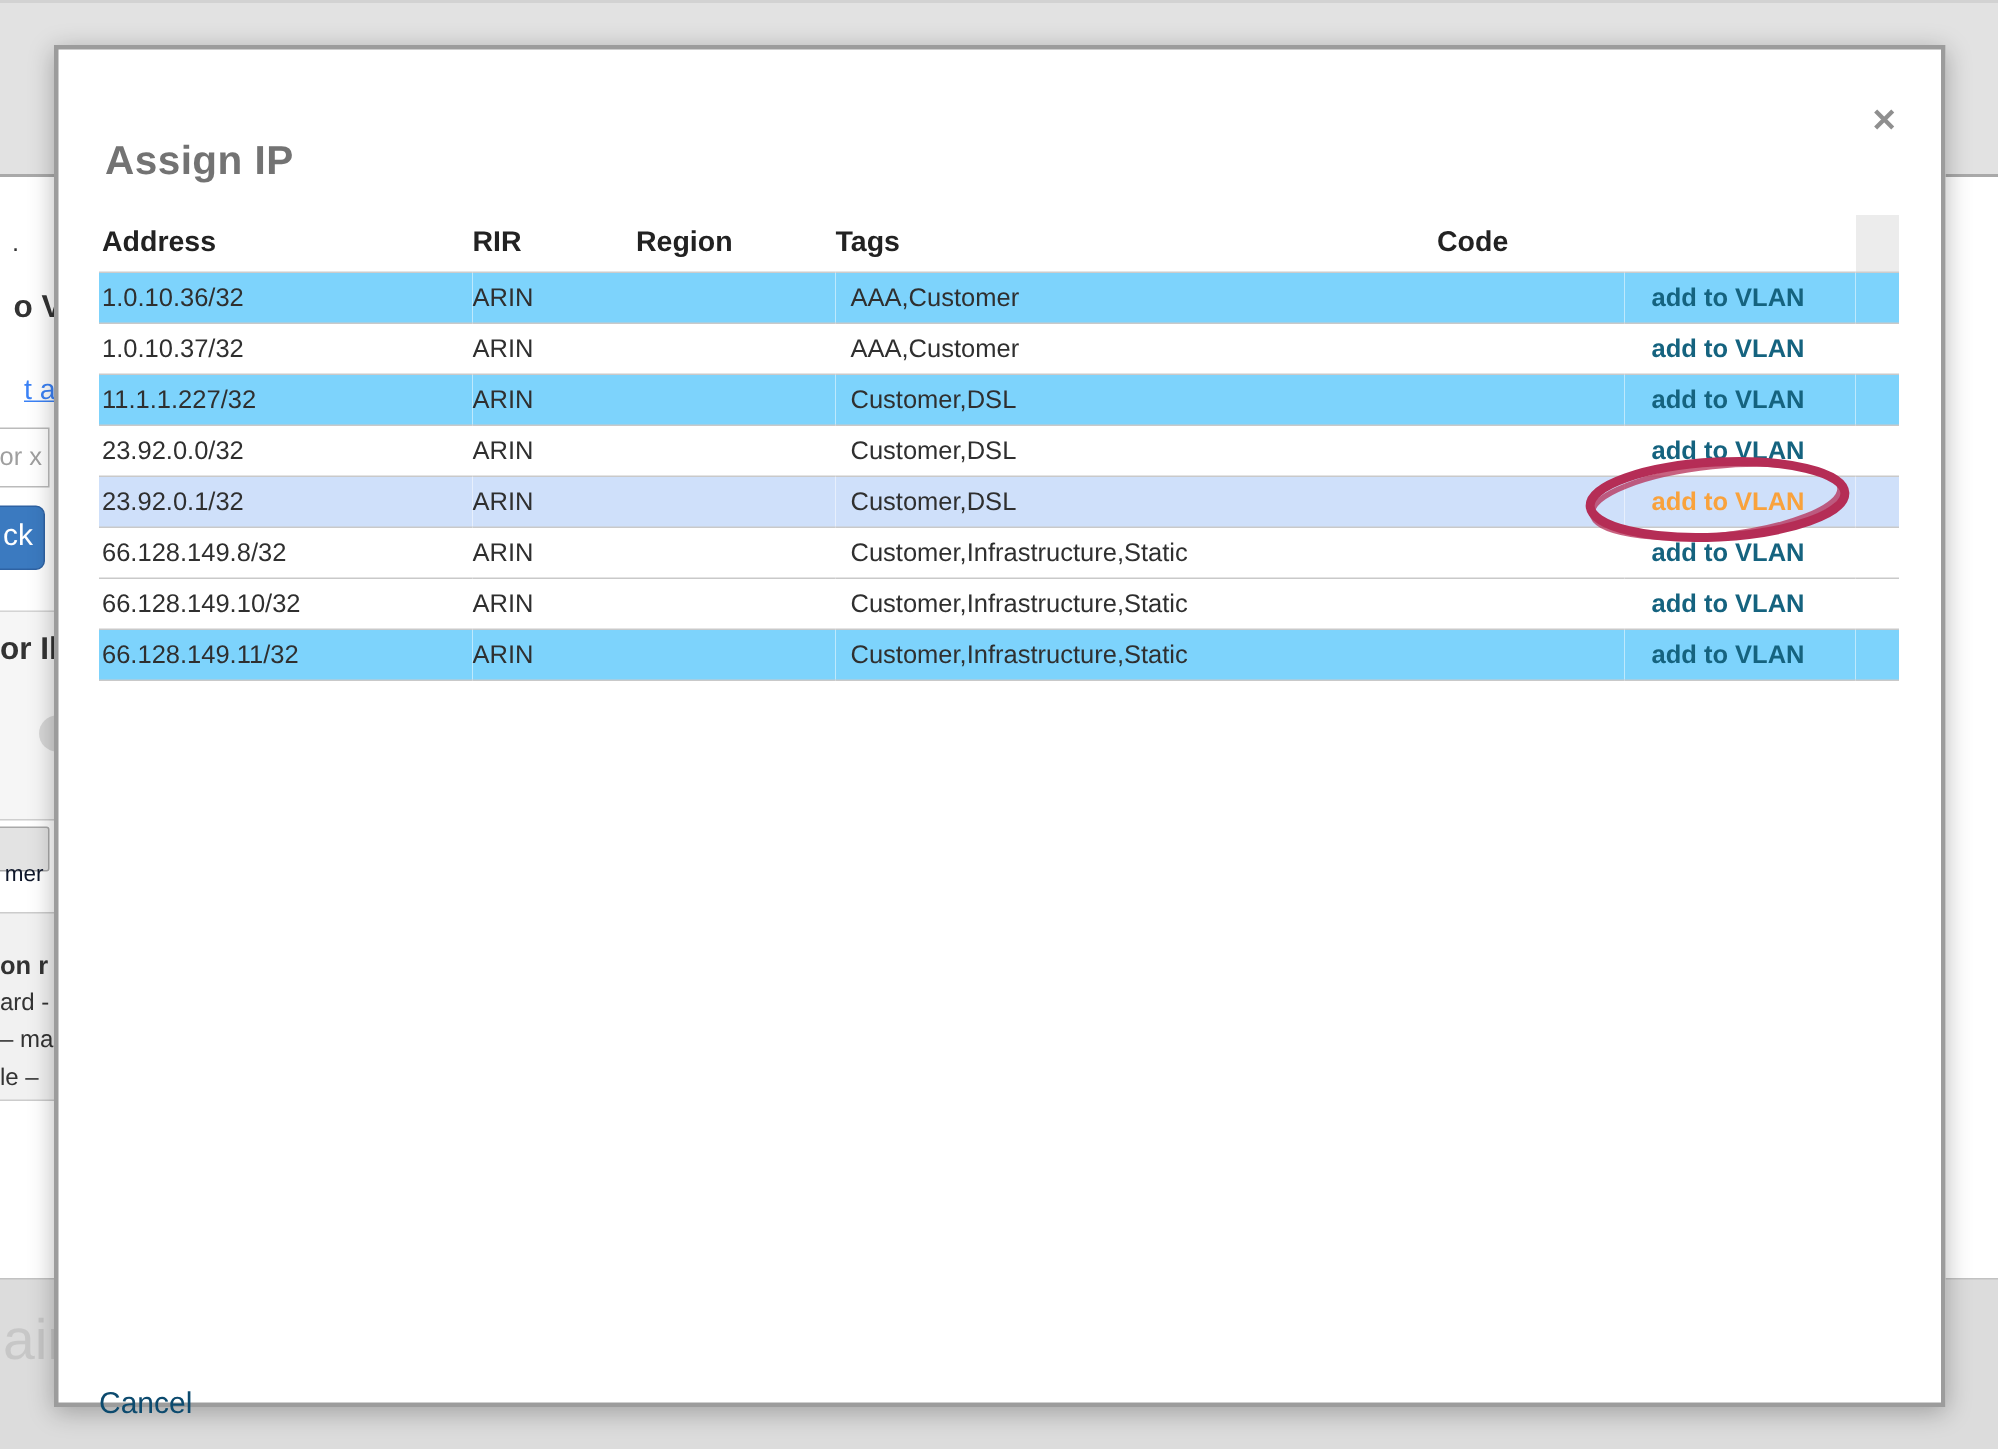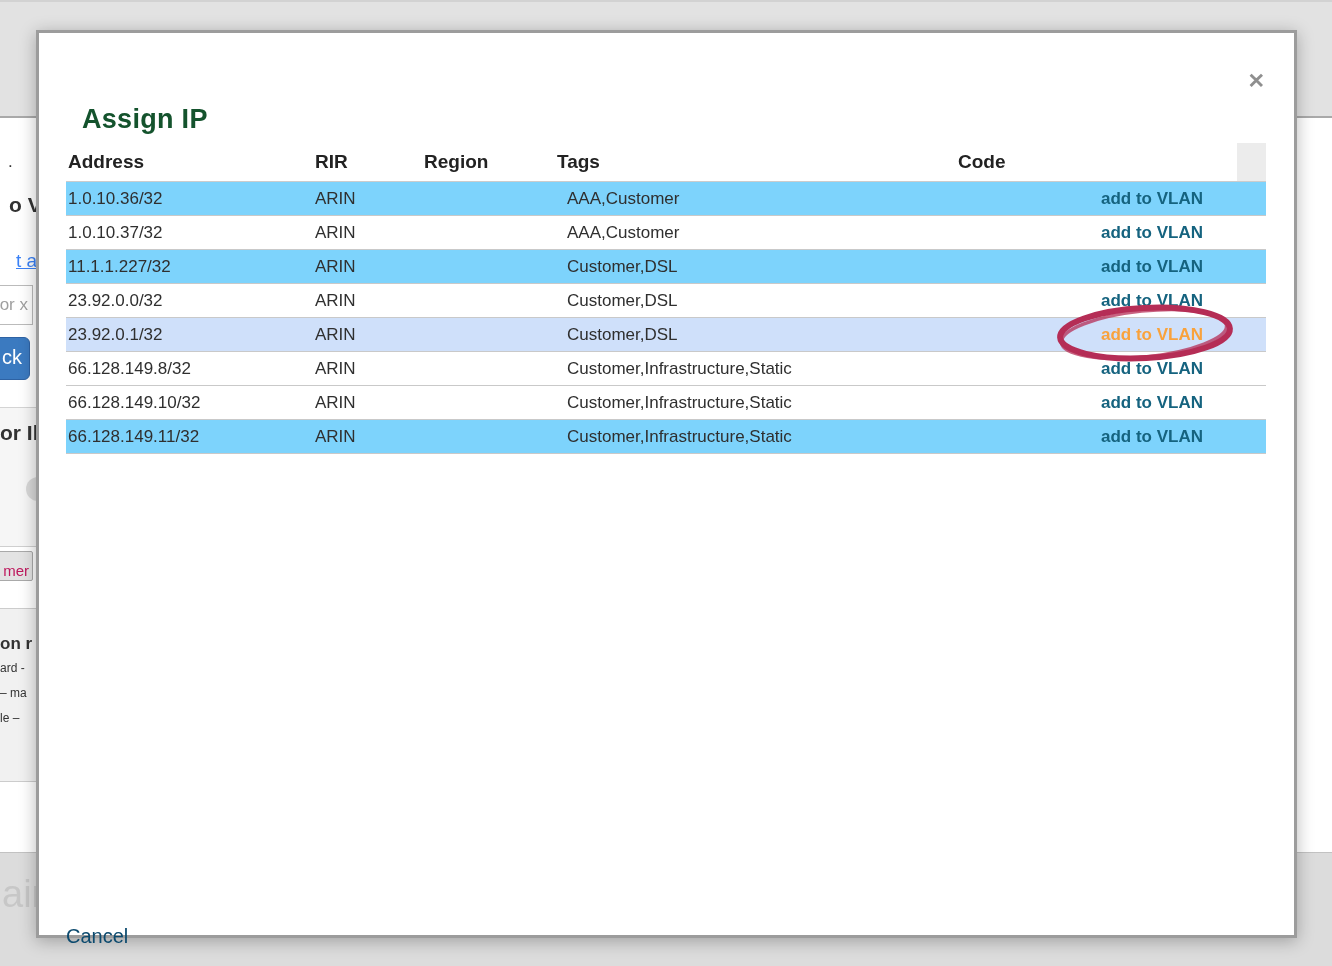--- a/index.html
+++ b/index.html
@@ -24,34 +24,34 @@
   .bg-button span { position:absolute; right:7px; top:8px; font-size:20px; font-weight:normal; color:#fff;padding-left:44px; }
 
   .bg-panel1 { position:absolute; left:0; top:407px; width:38px; height:138px; background:#f6f6f6;
                border-top:1px solid #d4d4d4; border-bottom:1px solid #cfcfcf; }
   .bg-subheading { position:absolute; left:0; top:13px; font-size:21px; font-weight:bold; color:#333; white-space:nowrap; }
   .bg-nub { position:absolute; left:26px; top:69px; width:14px; height:24px; background:#d8d8d8;
             border-radius:12px 0 0 12px; }
 
   .bg-chip { position:absolute; left:-10px; top:551px; width:43px; height:30px; background:#e3e3e3;
              border:1px solid #a9a9a9; border-radius:2px; box-sizing:border-box; }
-  .bg-chip span { position:absolute; right:3px; top:10px; font-size:15px; color:#be185d; white-space:nowrap; }
-
-  .bg-panel2 { position:absolute; left:0; top:608px; width:38px; height:174px; background:#f1f1f1;
+  .bg-chip span { position:absolute; right:3px; top:22px; font-size:15px; color:#0f172a; white-space:nowrap; }
+
+  .bg-panel2 { position:absolute; left:0; top:608px; width:38px; height:126px; background:#f1f1f1;
                border-top:1px solid #cccccc; border-bottom:1px solid #cccccc; box-sizing:border-box; padding-top:22px; }
-  .bg-line { font-size:12px; color:#333; line-height:25px; white-space:nowrap; }
+  .bg-line { font-size:16px; color:#333; line-height:25px; white-space:nowrap; }
   .bg-line.bold { font-weight:bold; font-size:17px; }
 
   
   .modal { position:absolute; left:36px; top:30px; width:1261px; height:908px; background:#ffffff;
            border:3px solid #9c9c9c; box-sizing:border-box; box-shadow:0 3px 16px rgba(0,0,0,0.28); }
   .modal-close { position:absolute; top:37px; right:29px; font-size:21px; font-weight:bold; color:#8f8f8f;
                  cursor:pointer; line-height:1; }
-  .modal-title { position:absolute; left:27px; top:55px; margin:16px; font-size:27px; font-weight:bold;
-                 color:#14532d; letter-spacing:0.3px; white-space:nowrap; }
+  .modal-title { position:absolute; left:27px; top:55px; margin:4px; font-size:27px; font-weight:bold;
+                 color:#737373; letter-spacing:0.3px; white-space:nowrap; }
   .cancel { position:absolute; left:27px; top:892px; font-size:20px; color:#0c4a6e; cursor:pointer;
             text-decoration:none; white-space:nowrap; }
 
   
   .ip-table { position:absolute; left:27px; top:110px; width:1200px; border-collapse:collapse; table-layout:fixed; }
   .ip-table th { height:38px; font-size:19px; font-weight:bold; color:#222; text-align:left; padding:0;
                  border-bottom:1px solid #cccccc; background:#fff; vertical-align:middle; white-space:nowrap; overflow:hidden;margin-left:44px; }
   .ip-table th.c-first, .ip-table td.c-first { padding-left:2px; }
   .ip-table th.spacer { background:#ececec; }
   .ip-table td { height:33px; font-size:17px; color:#2f2f2f; padding:0; border-bottom:1px solid #c9c9c9;

